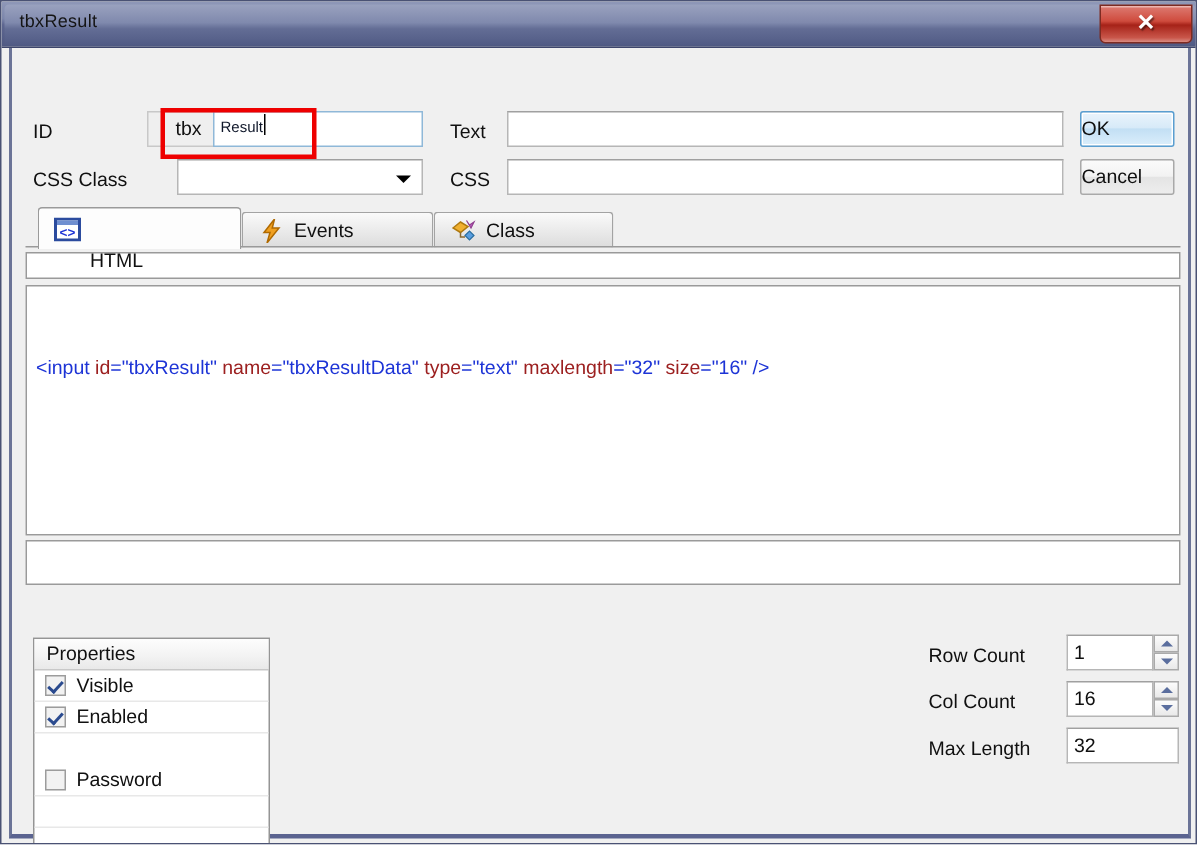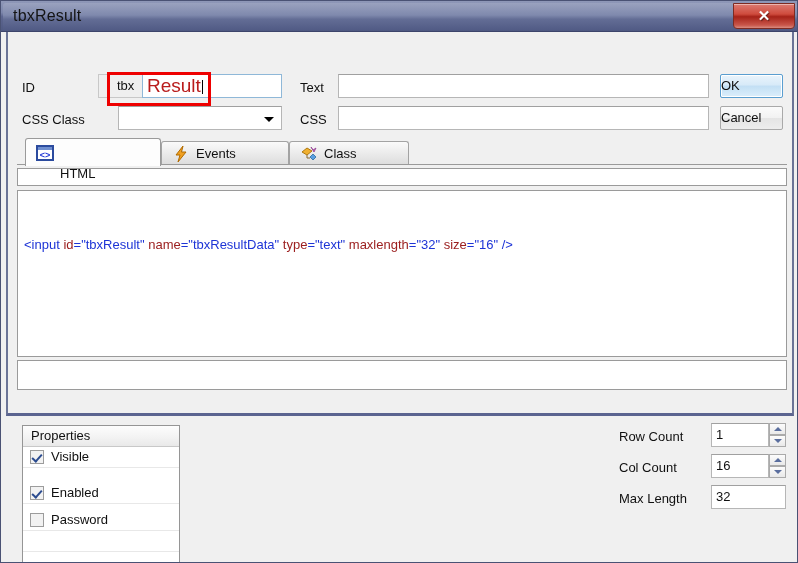--- a/index.html
+++ b/index.html
@@ -35,21 +35,21 @@
   .titlebar-inner {
     position: absolute;
     left: 2px; top: 2px;
     width: 794px; height: 27px;
     background: linear-gradient(to bottom, #9aa2bf 0%, #7f89ad 45%, #636d95 60%, #515b85 100%);
     border-radius: 3px 3px 0 0;
   }
   .title-text {
     position: absolute;
     left: 12px; top: 6px;
-    font-size: 16px;
+    font-size: 12px;
     color: #141414;
     letter-spacing: 0.2px;
     white-space: nowrap;
   }
   .close-btn {
     position: absolute;
     right: 4px; top: 2px;
     width: 60px; height: 24px;
     background: linear-gradient(to bottom, #dd7b72 0%, #cf4b3d 42%, #a62218 53%, #c9564a 88%, #d98b80 100%);
     border: 1px solid #7d2b22;
@@ -68,43 +68,43 @@
     font-weight: bold;
     font-family: "Liberation Sans", sans-serif;
     text-shadow: 1px 1px 1px rgba(0,0,0,0.45);
   }
 
   
   .client {
     position: absolute;
     left: 5px; top: 31px;
     width: 788px;
-    height: 384px;
+    height: 527px;
     background: #f0f0f0;
     border-left: 2px solid #6b7497;
     border-right: 2px solid #6b7497;
     border-bottom: 3px solid #5b6490;
     box-sizing: border-box;
   }
 
   
   .lbl {
     position: absolute;
     font-size: 13px;
     color: #101010;
     white-space: nowrap;
   }
   .txt {
     position: absolute;
     box-sizing: border-box;
     background: #ffffff;
     border: 1px solid #b6b6b6;
     border-top-color: #a0a0a0;
-    font-size: 19px;
-    color: #b91c1c;
+    font-size: 10px;
+    color: #0f172a;
     padding: 0 4px;
     line-height: 22px;
     overflow: hidden;
     white-space: nowrap;
   }
   .txt.disabled {
     background: #efefef;
     border-color: #c8c8c8;
   }
   .txt.focused {
@@ -407,21 +407,21 @@
     </div>
 
     <div class="panel" style="left:9px; top:328px; width:770px; height:30px;"></div>
 
     <div class="proplist">
       <div class="prop-header">Properties</div>
       <div class="prop-row" style="top:21px;">
         <span class="prop-cb checked"></span>
         <span class="prop-lbl">Visible</span>
       </div>
-      <div class="prop-row" style="top:57px;">
+      <div class="prop-row" style="top:42px;">
         <span class="prop-cb checked"></span>
         <span class="prop-lbl">Enabled</span>
       </div>
       <div class="prop-row" style="top:84px;">
         <span class="prop-cb"></span>
         <span class="prop-lbl">Password</span>
       </div>
       <div class="prop-row" style="top:105px;"></div>
       <div class="prop-row" style="top:126px; border-bottom:none;"></div>
     </div>

